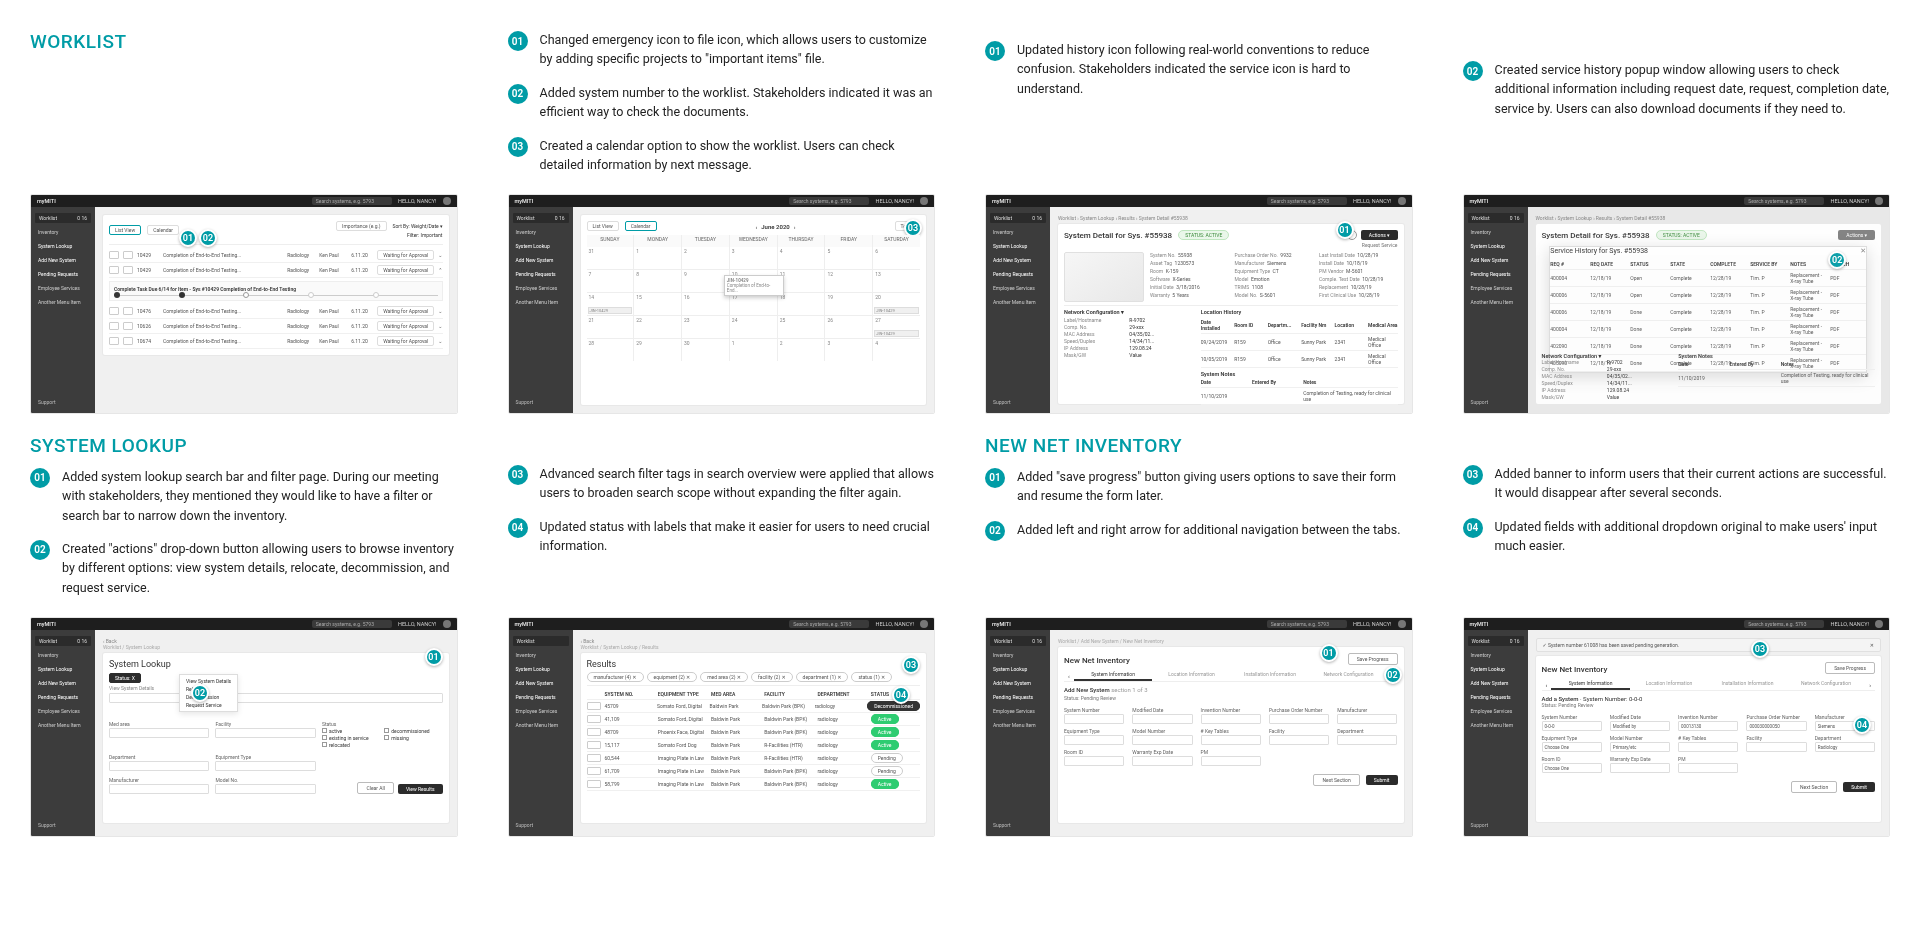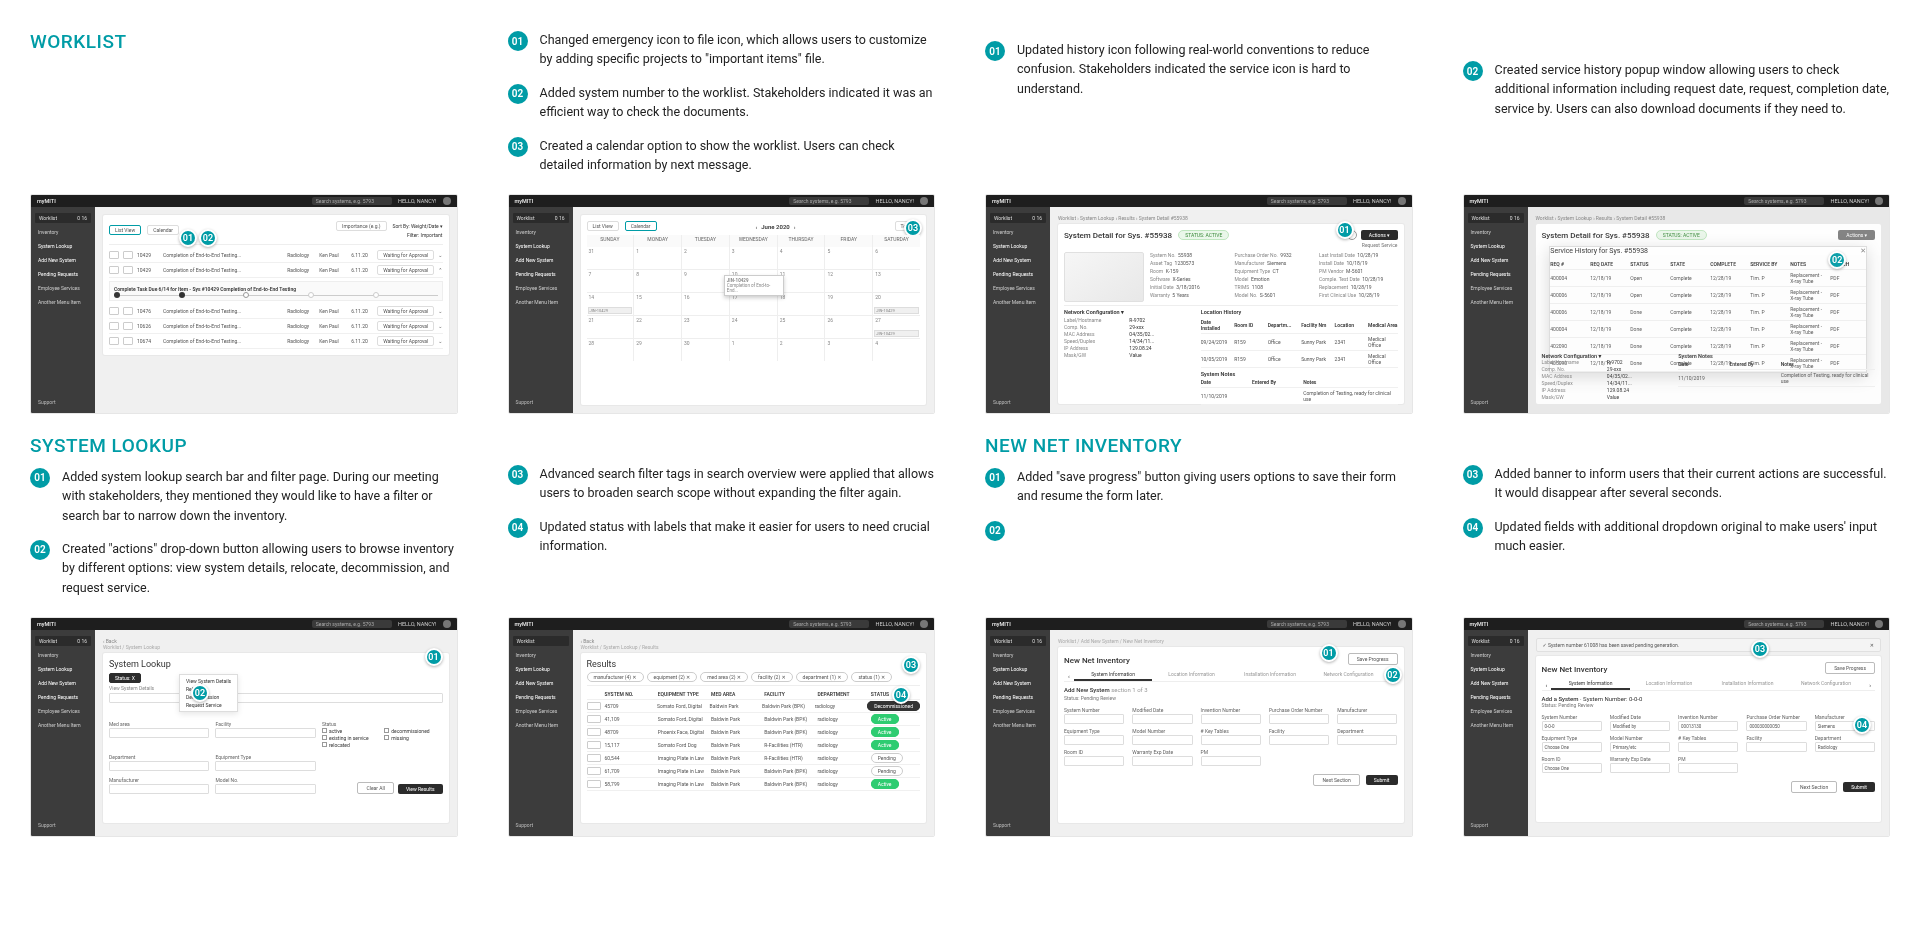--- a/index.html
+++ b/index.html
@@ -648,20 +648,21 @@
 </div>
 <div class="cell-row">
   <div class="section-title">NEW NET INVENTORY</div>
   <div class="note-list" style="margin-top:10px;">
     <div class="note-item">
         <div class="bullet">01</div>
         <div class="note-text">Added "save progress" button giving users options to save their form and resume the form later.</div>
       </div>
     <div class="note-item">
         <div class="bullet">02</div>
+        <div class="note-text">Added left and right arrow for additional navigation between the tabs.</div>
       </div>
   </div>
 </div>
 <div class="cell-row note-list" style="padding-top:30px;">
   <div class="note-item">
       <div class="bullet">03</div>
       <div class="note-text">Added banner to inform users that their current actions are successful. It would disappear after several seconds.</div>
     </div>
   <div class="note-item">
       <div class="bullet">04</div>

